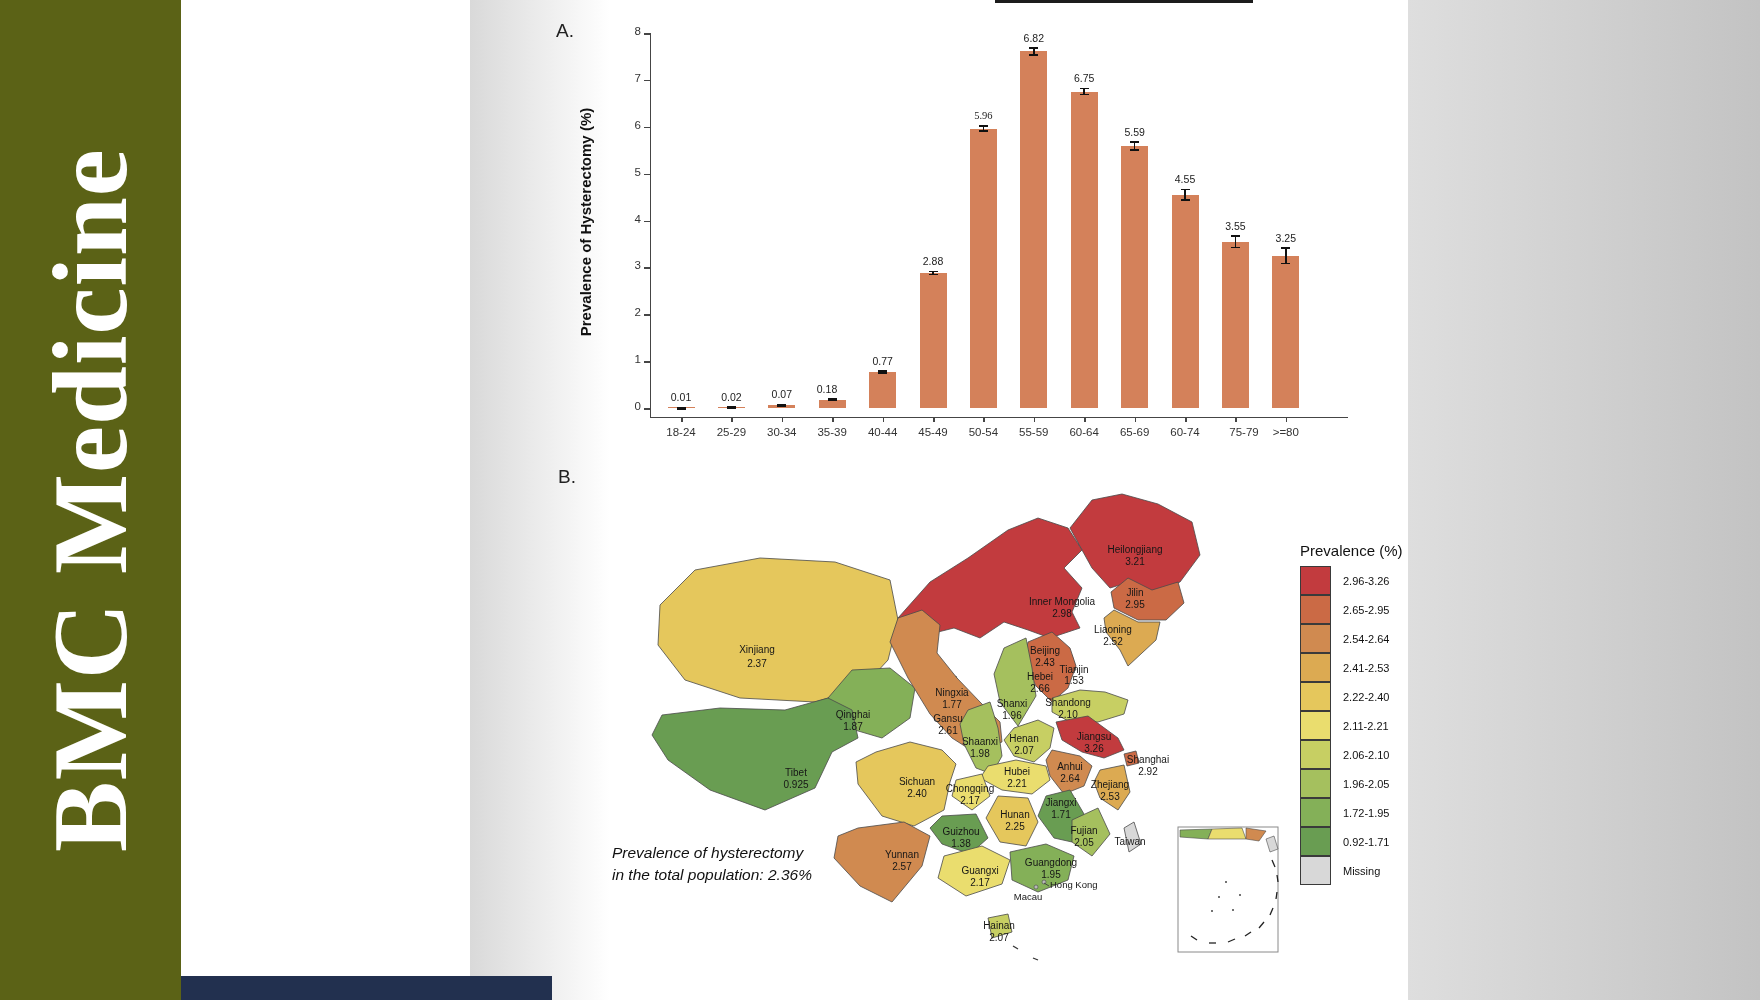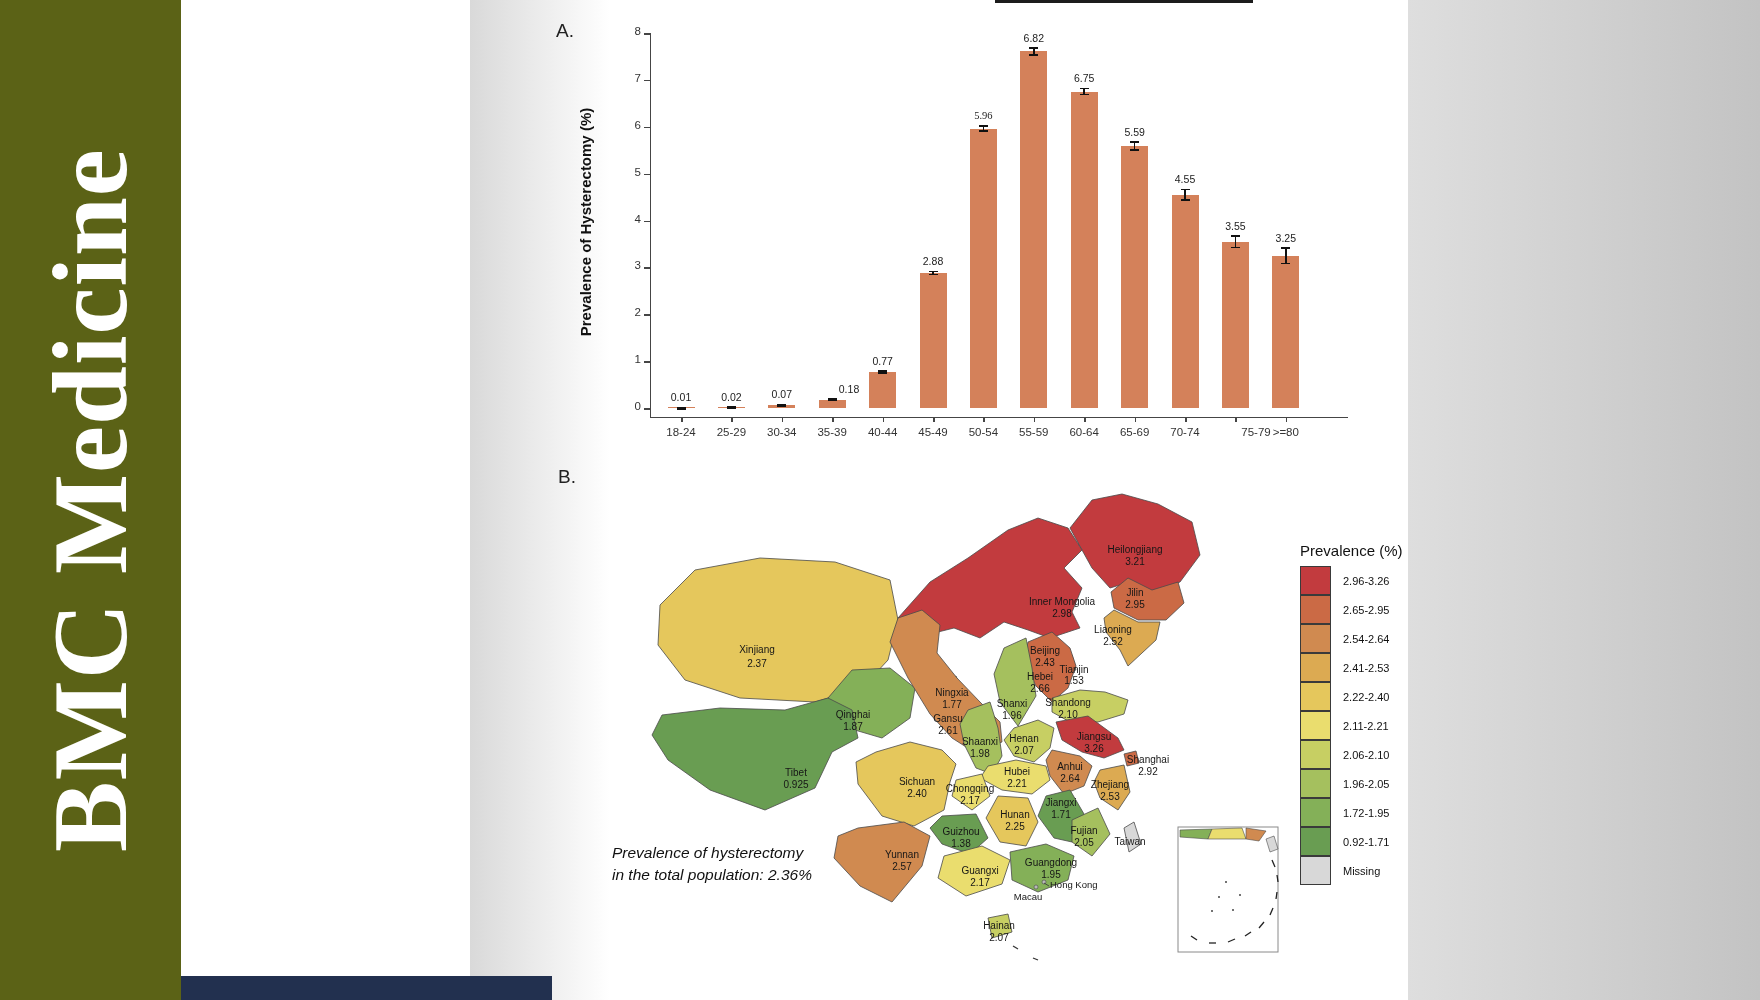--- a/index.html
+++ b/index.html
@@ -93,21 +93,21 @@
       <div class="errline" style="left: 130.05px; top: 371.156px; width: 1.5px; height: 2px;"></div>
       <div class="errline" style="left: 126.3px; top: 370.656px; width: 9px; height: 1.6px;"></div>
       <div class="errline" style="left: 126.3px; top: 372.156px; width: 9px; height: 1.6px;"></div>
       <div class="val-label" style="left: 102.8px; top: 355.156px;">0.07</div>
       <div class="xtick" style="left: 130.8px;"></div>
       <div class="xtick-label" style="left: 102.8px;">30-34</div>
       <div class="bar" style="left: 167.7px; top: 366.562px; width: 27px; height: 8.4375px; background: rgb(212, 129, 90);"></div>
       <div class="errline" style="left: 180.45px; top: 365.625px; width: 1.5px; height: 2px;"></div>
       <div class="errline" style="left: 176.7px; top: 365.125px; width: 9px; height: 1.6px;"></div>
       <div class="errline" style="left: 176.7px; top: 366.625px; width: 9px; height: 1.6px;"></div>
-      <div class="val-label" style="left: 170px; top: 349.625px;">0.18</div>
+      <div class="val-label" style="left: 148px; top: 349.625px;">0.18</div>
       <div class="xtick" style="left: 181.2px;"></div>
       <div class="xtick-label" style="left: 153.2px;">35-39</div>
       <div class="bar" style="left: 218.1px; top: 338.906px; width: 27px; height: 36.0938px; background: rgb(212, 129, 90);"></div>
       <div class="errline" style="left: 230.85px; top: 337.734px; width: 1.5px; height: 2.34375px;"></div>
       <div class="errline" style="left: 227.1px; top: 337.234px; width: 9px; height: 1.6px;"></div>
       <div class="errline" style="left: 227.1px; top: 339.078px; width: 9px; height: 1.6px;"></div>
       <div class="val-label" style="left: 203.6px; top: 321.734px;">0.77</div>
       <div class="xtick" style="left: 231.6px;"></div>
       <div class="xtick-label" style="left: 203.6px;">40-44</div>
       <div class="bar" style="left: 268.5px; top: 240px; width: 27px; height: 135px; background: rgb(212, 129, 90);"></div>
@@ -144,28 +144,28 @@
       <div class="errline" style="left: 479.1px; top: 116.188px; width: 9px; height: 1.6px;"></div>
       <div class="val-label" style="left: 455.6px; top: 92.75px;">5.59</div>
       <div class="xtick" style="left: 483.6px;"></div>
       <div class="xtick-label" style="left: 455.6px;">65-69</div>
       <div class="bar" style="left: 520.5px; top: 161.719px; width: 27px; height: 213.281px; background: rgb(212, 129, 90);"></div>
       <div class="errline" style="left: 533.25px; top: 156.094px; width: 1.5px; height: 11.25px;"></div>
       <div class="errline" style="left: 529.5px; top: 155.594px; width: 9px; height: 1.6px;"></div>
       <div class="errline" style="left: 529.5px; top: 166.344px; width: 9px; height: 1.6px;"></div>
       <div class="val-label" style="left: 506px; top: 140.094px;">4.55</div>
       <div class="xtick" style="left: 534px;"></div>
-      <div class="xtick-label" style="left: 506px;">70-74</div>
+      <div class="xtick-label" style="left: 506px;">60-74</div>
       <div class="bar" style="left: 570.9px; top: 208.594px; width: 27px; height: 166.406px; background: rgb(212, 129, 90);"></div>
       <div class="errline" style="left: 583.65px; top: 202.5px; width: 1.5px; height: 12.1875px;"></div>
       <div class="errline" style="left: 579.9px; top: 202px; width: 9px; height: 1.6px;"></div>
       <div class="errline" style="left: 579.9px; top: 213.688px; width: 9px; height: 1.6px;"></div>
       <div class="val-label" style="left: 556.4px; top: 186.5px;">3.55</div>
       <div class="xtick" style="left: 584.4px;"></div>
-      <div class="xtick-label" style="left: 577px;">75-79</div>
+      <div class="xtick-label" style="left: 565px;">75-79</div>
       <div class="bar" style="left: 621.3px; top: 222.656px; width: 27px; height: 152.344px; background: rgb(212, 129, 90);"></div>
       <div class="errline" style="left: 634.05px; top: 214.688px; width: 1.5px; height: 15.9375px;"></div>
       <div class="errline" style="left: 630.3px; top: 214.188px; width: 9px; height: 1.6px;"></div>
       <div class="errline" style="left: 630.3px; top: 229.625px; width: 9px; height: 1.6px;"></div>
       <div class="val-label" style="left: 606.8px; top: 198.688px;">3.25</div>
       <div class="xtick" style="left: 634.8px;"></div>
       <div class="xtick-label" style="left: 606.8px;">&gt;=80</div>
     </div>
 
   <div class="panel-letter" style="left:558px;top:466px;">B.</div>

